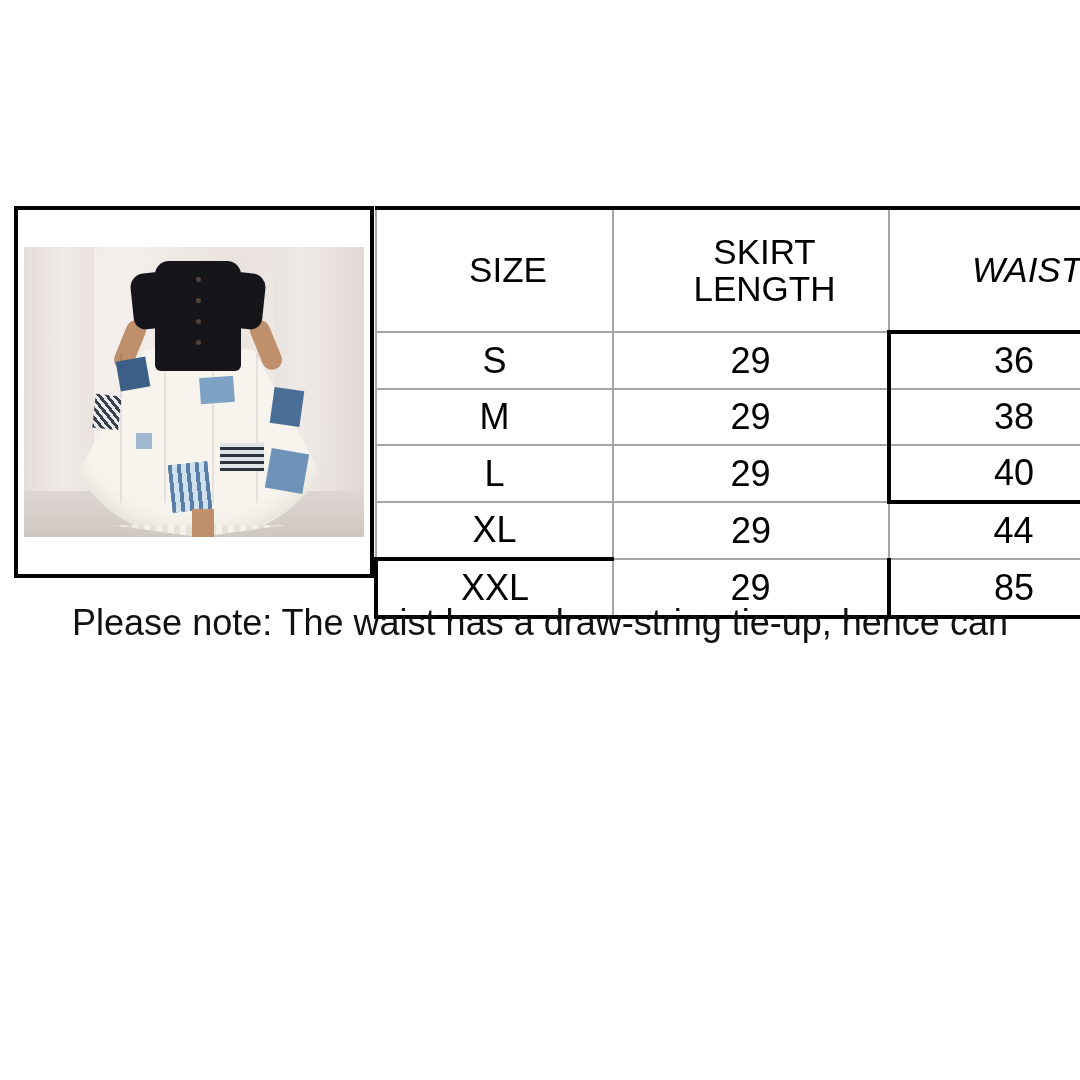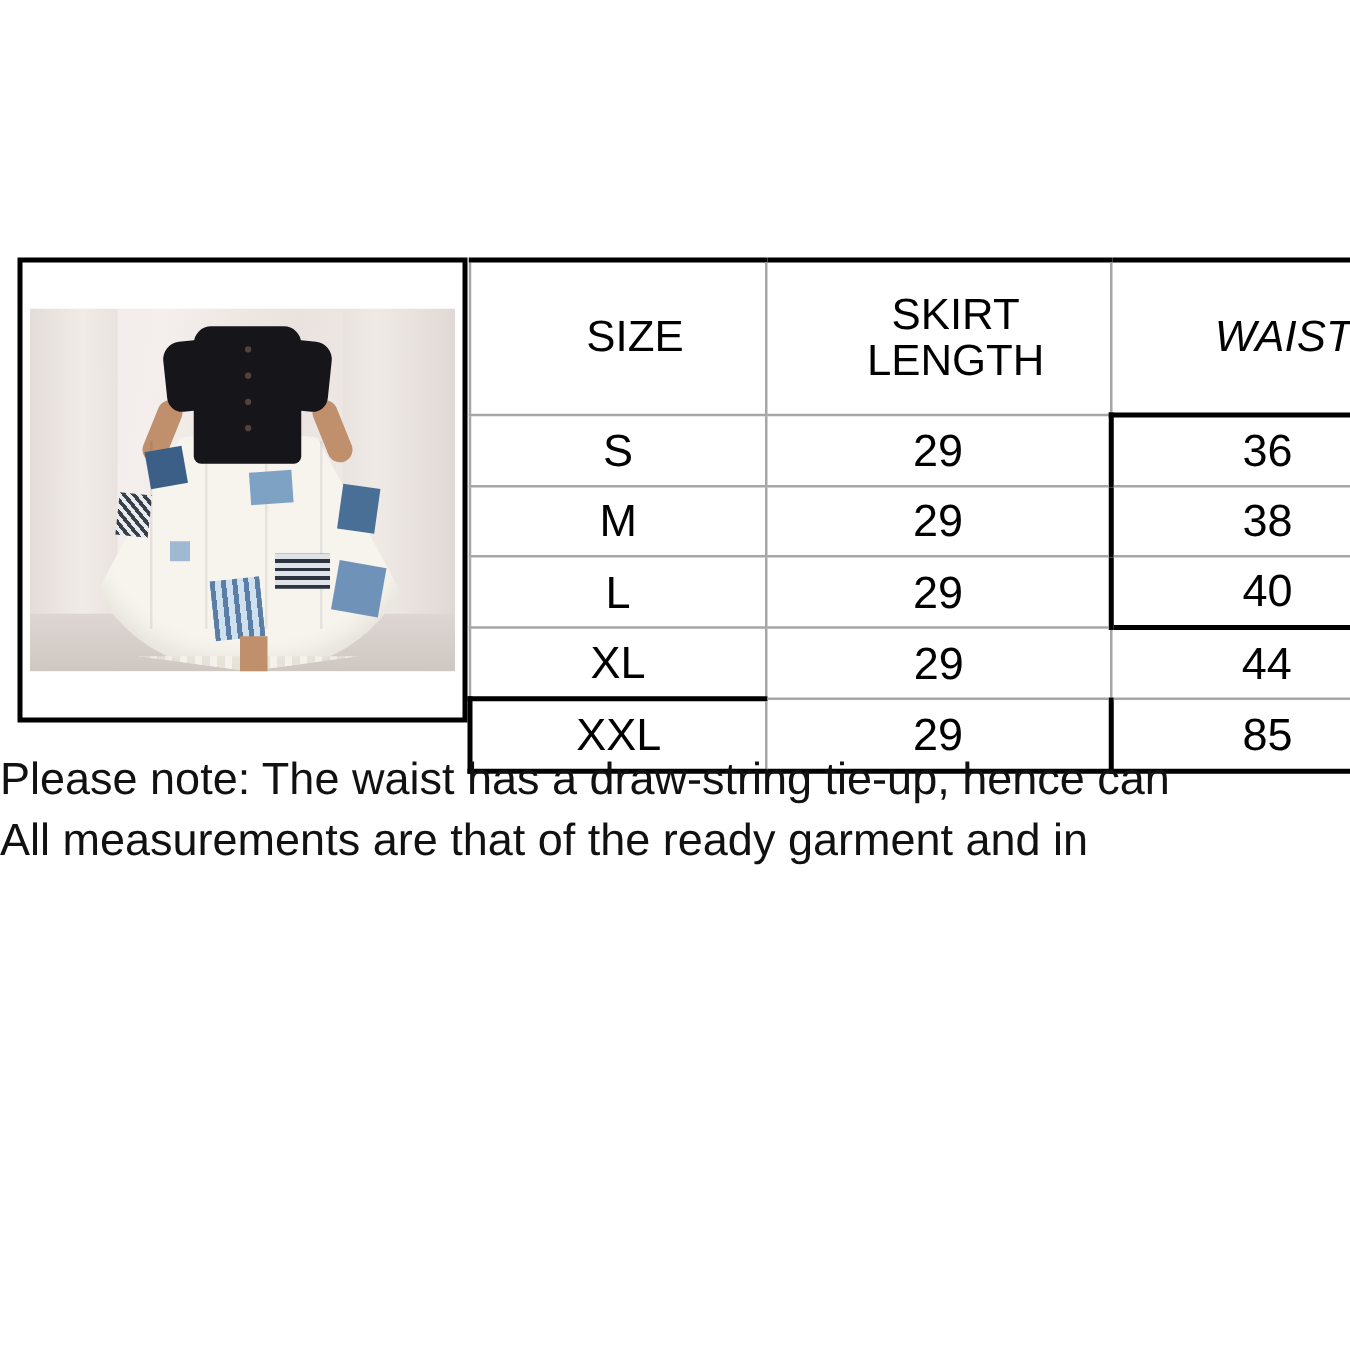--- a/index.html
+++ b/index.html
@@ -209,21 +209,21 @@
   .col-size { width: 206px; }
   .col-len  { width: 245px; }
   .col-waist{ width: 218px; }
 
   
   .note {
     position: absolute;
     left: 0;
     top: 600px;
     width: 1080px;
-    text-align: left;
+    text-align: center;
     font-size: 36px;
     line-height: 1.30;
     color: #111;
   }
   .note p { margin: 0; }
   .note .line-a { margin-bottom: 2px; }
 </style>
 </head>
 <body>
 
@@ -308,16 +308,15 @@
             <td class="c-len">29</td>
             <td class="c-waist">85</td>
           </tr>
         </tbody>
       </table>
     </div>
   </div>
 
   <div class="note">
     <p class="line-a">Please note: The waist has a draw-string tie-up, hence can</p>
-    <p>All measurements are that of the ready garment and in</p>
   </div>
 
 </div>
 
 </body></html>

